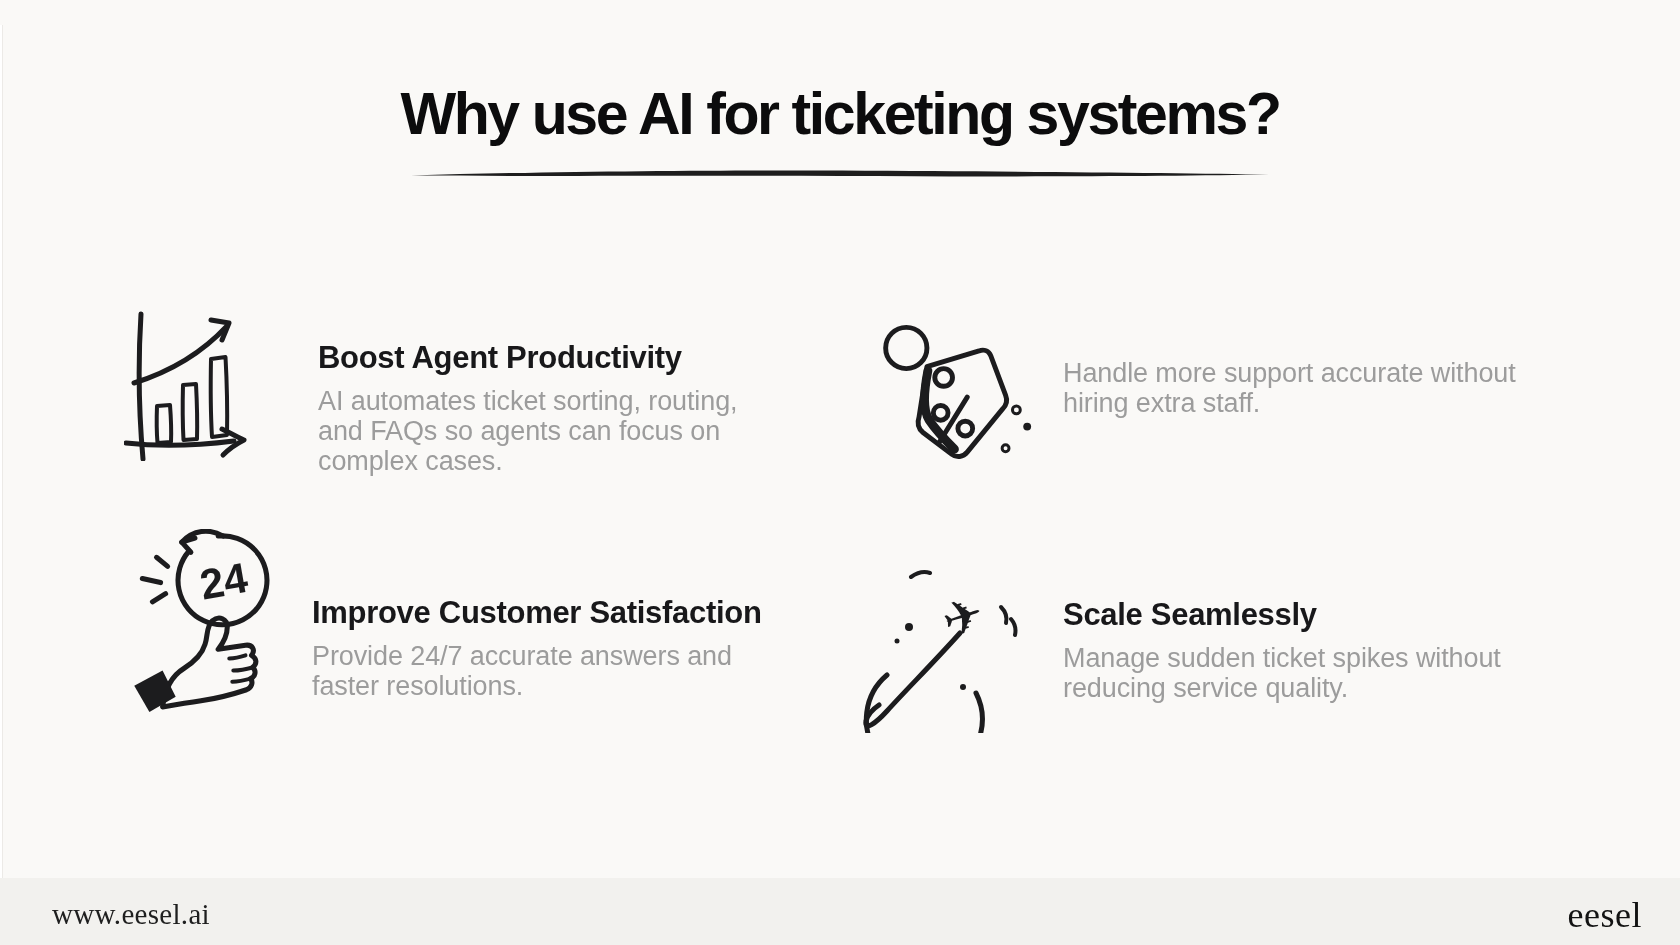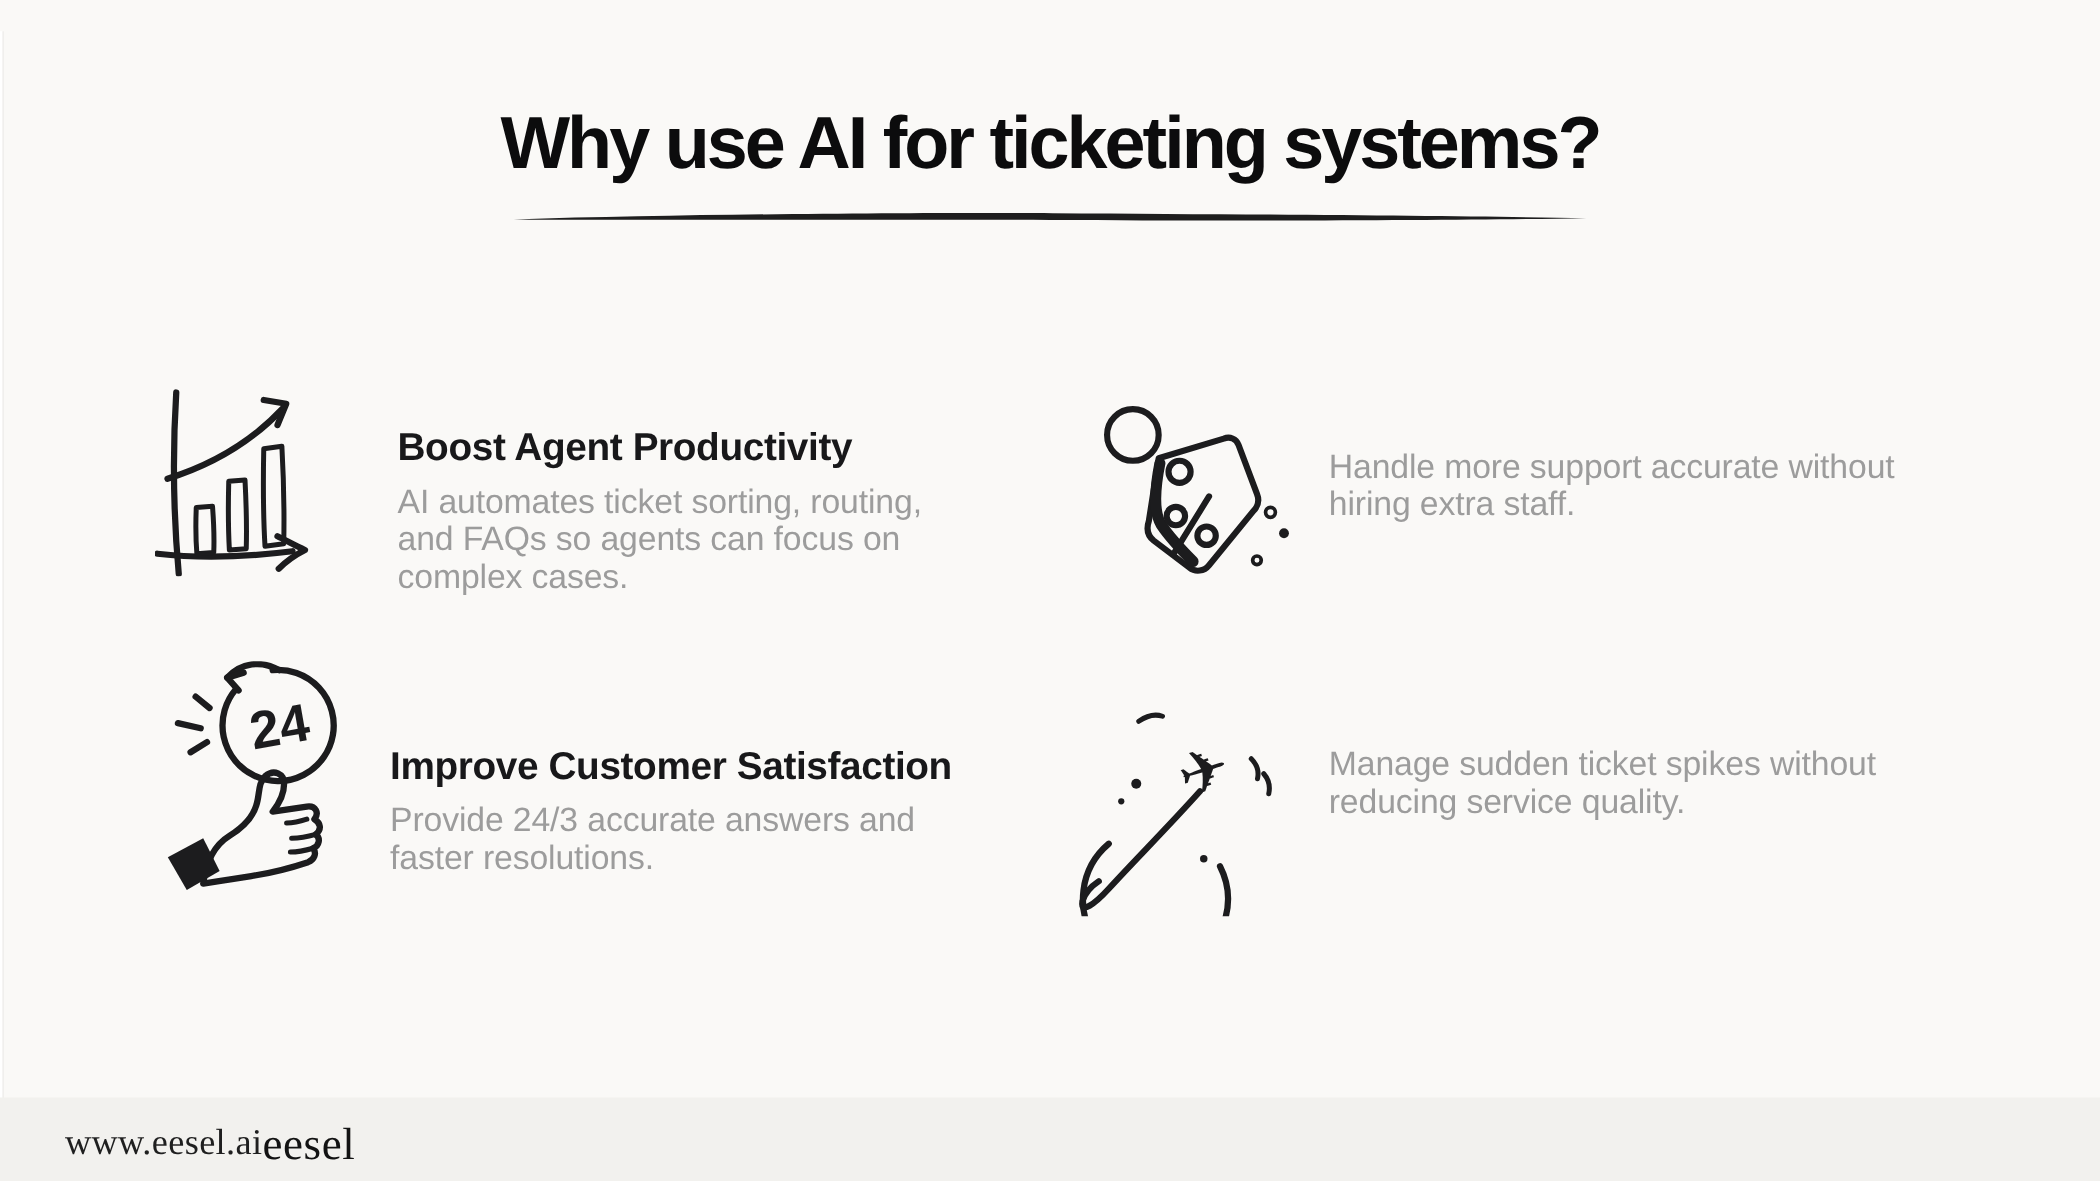--- a/index.html
+++ b/index.html
@@ -51,21 +51,21 @@
   }
 
   .stroke{fill:none;stroke:#1C1C1E;stroke-width:5;stroke-linecap:round;stroke-linejoin:round;}
   .stroke-thin{fill:none;stroke:#1C1C1E;stroke-width:4;stroke-linecap:round;stroke-linejoin:round;}
   .fillink{fill:#1C1C1E;stroke:none;}
 
   
   .footer{
     position:absolute;left:0;right:0;top:853px;bottom:0;
     background:#F2F1EE;
-    display:flex;align-items:center;
+    display:flex;justify-content:space-between;align-items:center;
     padding:6px 38px 0 52px;box-sizing:border-box;
   }
   .footer-website{
     font-family:"Liberation Serif",serif;
     font-size:29px;color:#1F1F1F;letter-spacing:0.3px;
   }
   .footer-brand{
     font-family:"Liberation Serif",serif;
     font-size:36px;color:#131313;letter-spacing:0.5px;
   }
@@ -131,38 +131,39 @@
       <path class="stroke" stroke-width="6" d="M30,72 L43,64"></path>
       <path class="stroke" d="M40,176 C42,160 48,146 61,138 C72,131 79,124 82,114 C85,105 83,97 89,91 C96,85 104,89 104,97 C104,106 99,114 95,119 L122,115 C129,114 132,120 128,125 C133,128 134,133 129,137 C133,140 132,146 127,148 C130,152 128,157 123,159 C108,164 91,168 78,170 C64,172 52,174 40,176 Z"></path>
       <path class="stroke-thin" d="M122,125 C116,127 110,128 106,128"></path>
       <path class="stroke-thin" d="M129,137 C122,139 115,140 110,140"></path>
       <path class="stroke-thin" d="M127,148 C120,150 114,151 109,151"></path>
       <path class="fillink" d="M12,155 L40,140 L53,166 L27,181 Z"></path>
     </svg>
   </div>
   <div class="feature-text text-improve">
     <h3>Improve Customer Satisfaction</h3>
-    <p>Provide 24/3 accurate answers and
+    <p>Provide 24/7 accurate answers and
 faster resolutions.</p>
   </div>
 
   <div class="feature-icon icon-scale">
     <svg viewBox="0 0 172 164" aria-hidden="true">
       <path class="stroke" stroke-width="5.5" d="M28,106 A58,58 0 1 0 117,124"></path>
       <path class="stroke" d="M101,64 C76,92 48,120 28,142 C17,154 5,163 7,152 C9,145 14,140 20,136"></path>
       <text x="84" y="64" font-size="48" font-family="DejaVu Sans, sans-serif" fill="#1C1C1E" transform="rotate(-18 106 48)">✈</text>
       <circle class="fillink" cx="50" cy="58" r="4"></circle>
       <circle class="fillink" cx="38" cy="72" r="2.5"></circle>
       <circle class="fillink" cx="104" cy="118" r="3"></circle>
       <path class="stroke-thin" d="M52,8 Q62,1 71,4"></path>
       <path class="stroke-thin" d="M142,38 Q149,45 147,54"></path>
       <path class="stroke-thin" d="M152,50 Q158,57 156,66"></path>
     </svg>
   </div>
   <div class="feature-text text-scale">
+    <h3>Scale Seamlessly</h3>
     <p>Manage sudden ticket spikes without
 reducing service quality.</p>
   </div>
 
   <div class="footer">
     <span class="footer-website">www.eesel.ai</span>
     <span class="footer-brand">eesel</span>
   </div>
 
 </div>

